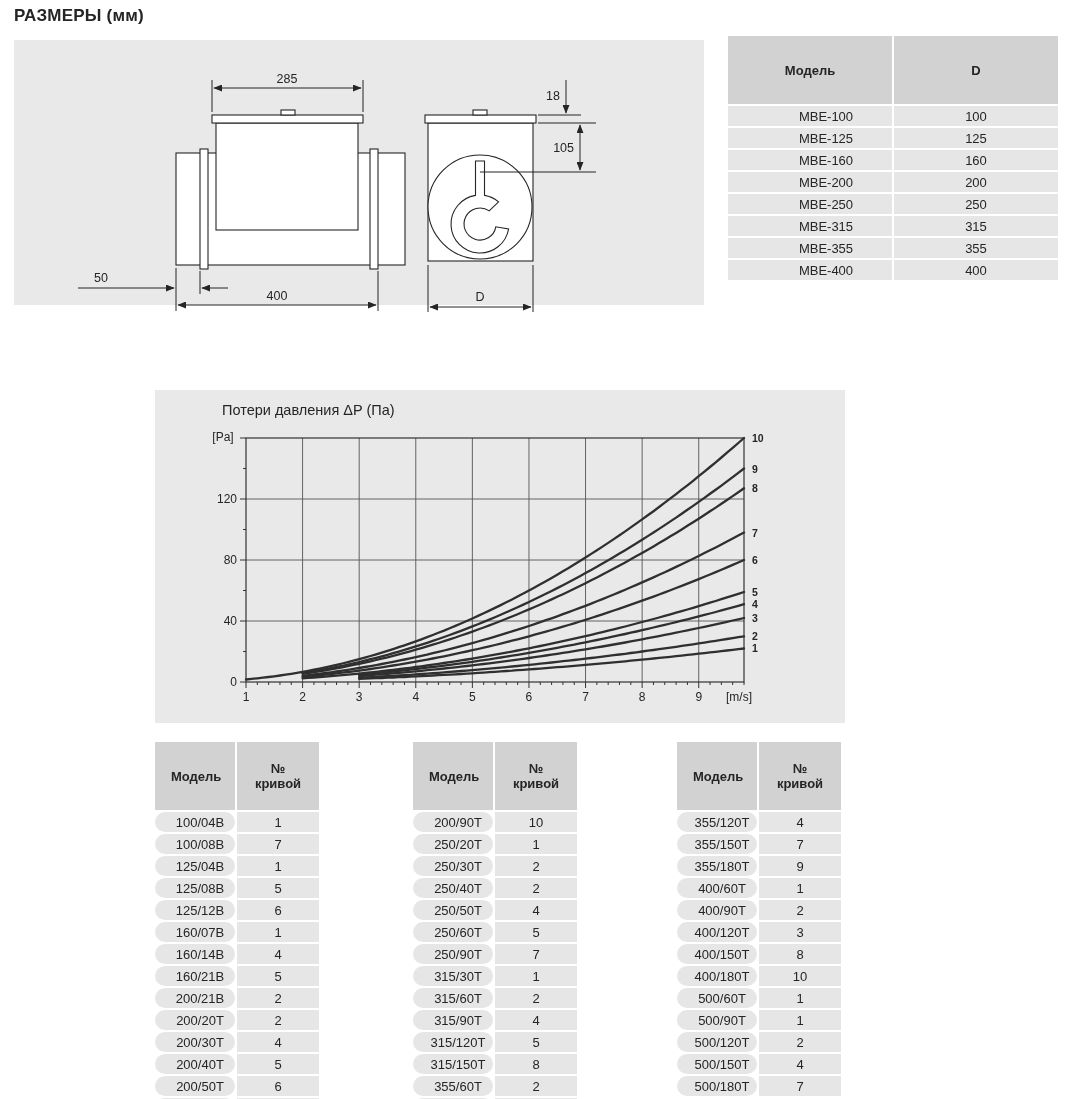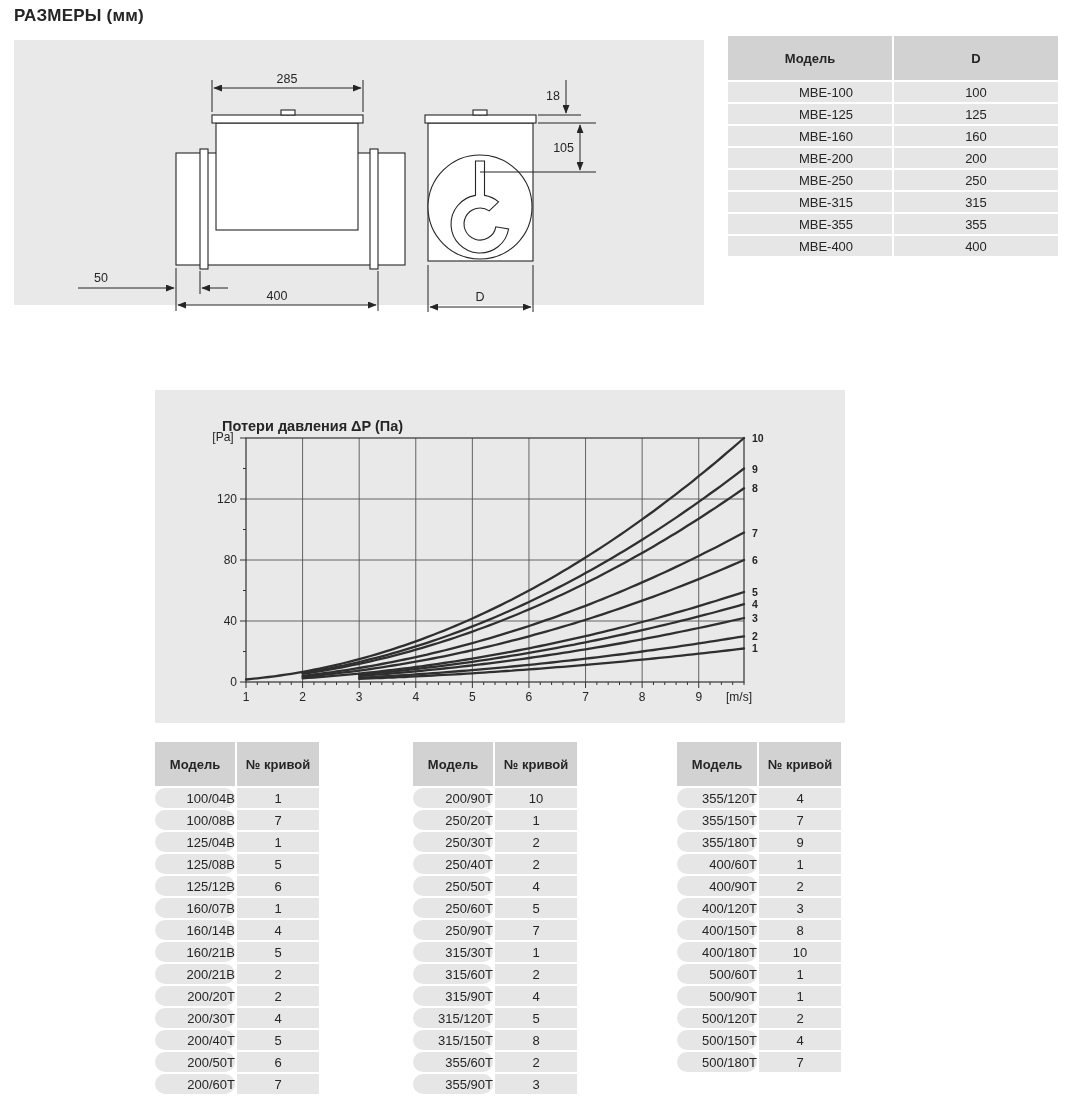--- a/index.html
+++ b/index.html
@@ -1,29 +1,29 @@
 <!DOCTYPE html>
 <html><head>
 <meta charset="utf-8">
 <style>
   html,body{margin:0;padding:0;background:#ffffff;}
   body{width:1071px;height:1099px;position:relative;font-family:"Liberation Sans",sans-serif;color:#252525;}
   .page-title{position:absolute;left:14px;top:6px;font-size:17px;font-weight:700;letter-spacing:.2px;}
   .panel{position:absolute;background:#e9e9e9;}
   .panel-drawing{left:14px;top:40px;width:690px;height:265px;}
   .panel-chart{left:155px;top:390px;width:690px;height:333px;}
-  .chart-title{position:absolute;left:67px;top:12px;font-size:14.5px;font-weight:700;margin-top:16px;}
+  .chart-title{position:absolute;left:67px;top:12px;font-size:14.5px;font-weight:400;}
   .pa-label{position:absolute;left:50px;top:40px;width:36px;text-align:center;font-size:12px;}
   table.tbl{position:absolute;border-collapse:separate;border-spacing:2px;table-layout:fixed;}
-  table.tbl th{background:#d2d2d2;font-weight:700;font-size:13px;height:36px;text-align:center;padding:4px;}
+  table.tbl th{background:#d2d2d2;font-weight:700;font-size:13px;height:36px;text-align:center;padding:16px;}
   table.tbl td{background:#e6e6e6;font-size:13px;height:20px;padding:0;}
   td.c-val{text-align:center;}
   .model-table{left:726px;top:34px;width:334px;}
   .model-table td.c-model{padding-left:32px;text-align:center;}
-  .curve-table td.c-model{padding-left:10px;text-align:right;border-radius:10px;}
+  .curve-table td.c-model{padding-left:10px;text-align:center;border-radius:10px;}
   .curve-table{width:168px;top:740px;}
   .ct1{left:153px;} .ct2{left:411px;} .ct3{left:675px;}
   svg{display:block;}
   svg text{font-family:"Liberation Sans",sans-serif;fill:#252525;}
   .dim-text{font-size:12.5px;}
   .tick-lbl{font-size:12px;}
   .curve-lbl{font-size:10.5px;font-weight:700;}
 </style>
 </head>
 <body>

